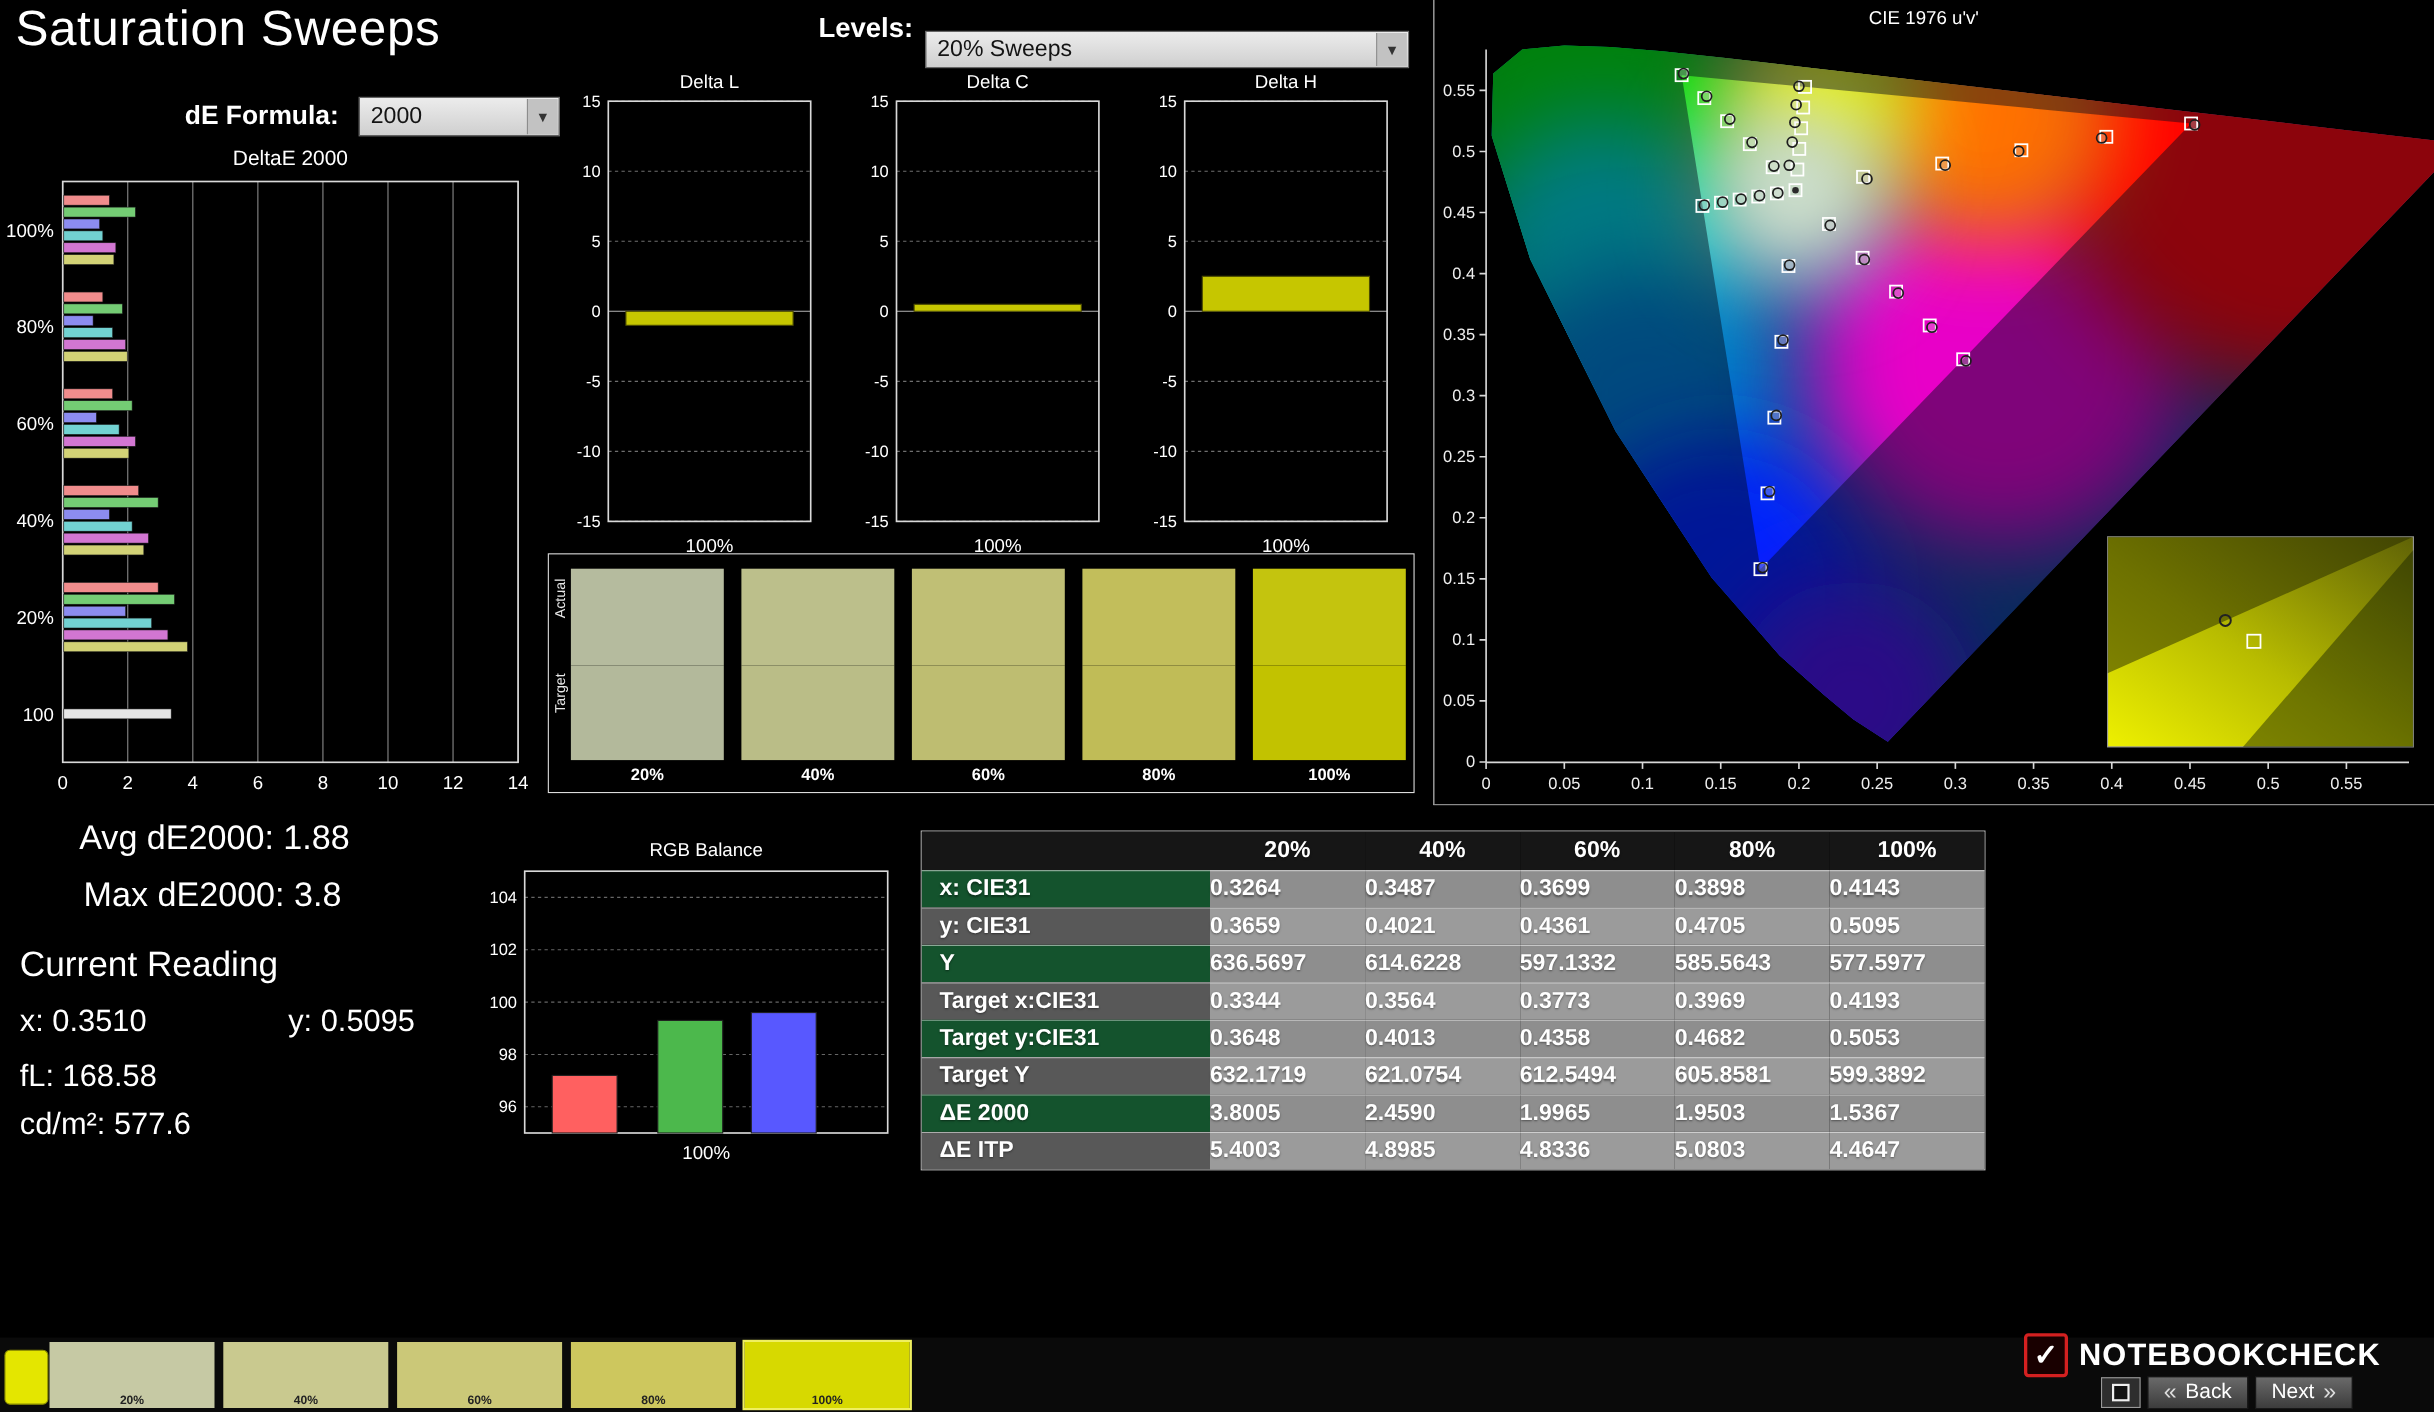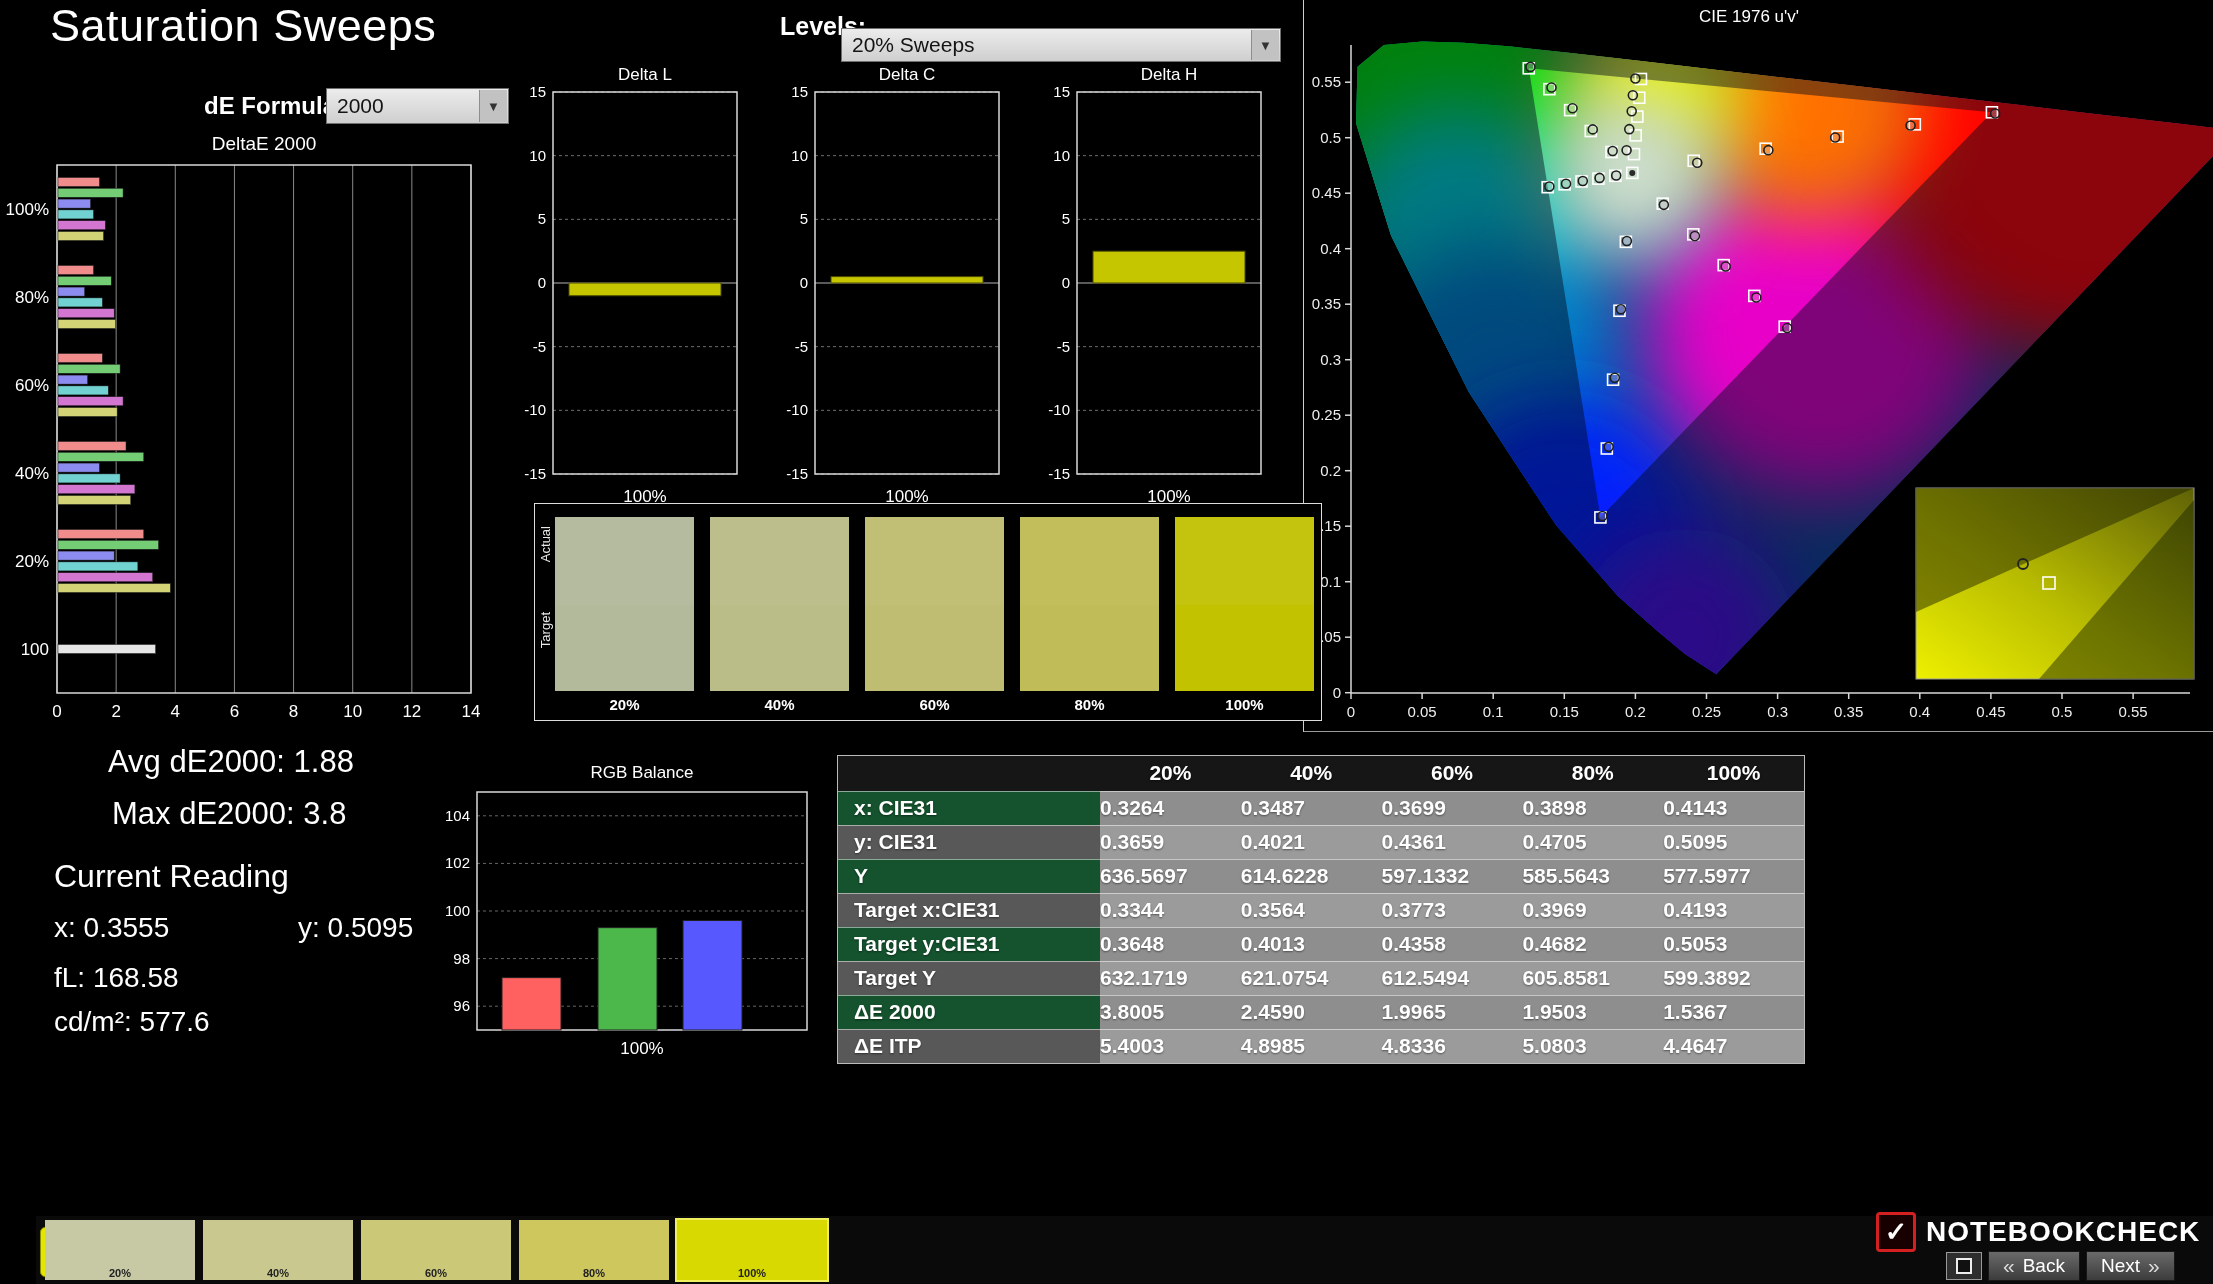--- a/index.html
+++ b/index.html
@@ -1,18 +1,18 @@
 <!DOCTYPE html>
 <html><head>
 <meta charset="utf-8">
 <style>
   html,body{margin:0;padding:0;background:#000;}
   #screen{position:relative;width:2213px;height:1284px;background:#000;overflow:hidden;
           font-family:"Liberation Sans",sans-serif;color:#fff;}
-  .abs{position:absolute;margin-left:36px;}
+  .abs{position:absolute;}
   #app-title{left:14px;top:0;font-size:45px;font-weight:400;letter-spacing:.5px;}
   #levels-label{left:744px;top:12px;font-size:25px;font-weight:700;}
   .dropdown{position:absolute;background:linear-gradient(#ececec,#cfcfcf);border:1px solid #6f6f6f;
             color:#141414;font-size:21px;display:flex;align-items:center;padding:0 36px 0 10px;
             box-sizing:border-box;cursor:pointer;}
   .dd-arrow{position:absolute;right:1px;top:1px;bottom:1px;width:27px;background:#c2c2c2;
             border-left:1px solid #8d8d8d;display:flex;align-items:center;justify-content:center;
             color:#333;font-size:13px;}
   #levels-dropdown{left:841px;top:8px;width:440px;height:34px;margin-top:20px;}
   #de-label{left:168px;top:92px;font-size:24px;font-weight:700;}
@@ -410,21 +410,21 @@
           <div class="sw-top" style="background: rgb(196, 196, 14);"></div>
           <div class="sw-bot" style="background: rgb(194, 194, 0);"></div>
           <div class="sw-label">100%</div>
         </div>
       </div>
   </div>
 
   <div class="abs" id="avg-de">Avg dE2000: 1.88</div>
   <div class="abs" id="max-de">Max dE2000: 3.8</div>
   <div class="abs" id="current-reading">Current Reading</div>
-  <div class="abs" id="reading-x">x: 0.3555</div>
+  <div class="abs" id="reading-x">x: 0.3510</div>
   <div class="abs" id="reading-y">y: 0.5095</div>
   <div class="abs" id="reading-fl">fL: 168.58</div>
   <div class="abs" id="reading-cd">cd/m²: 577.6</div>
 
   <div id="data-table">
       <div class="th"></div>
       <div class="th">20%</div>
       <div class="th">40%</div>
       <div class="th">60%</div>
       <div class="th">80%</div>

